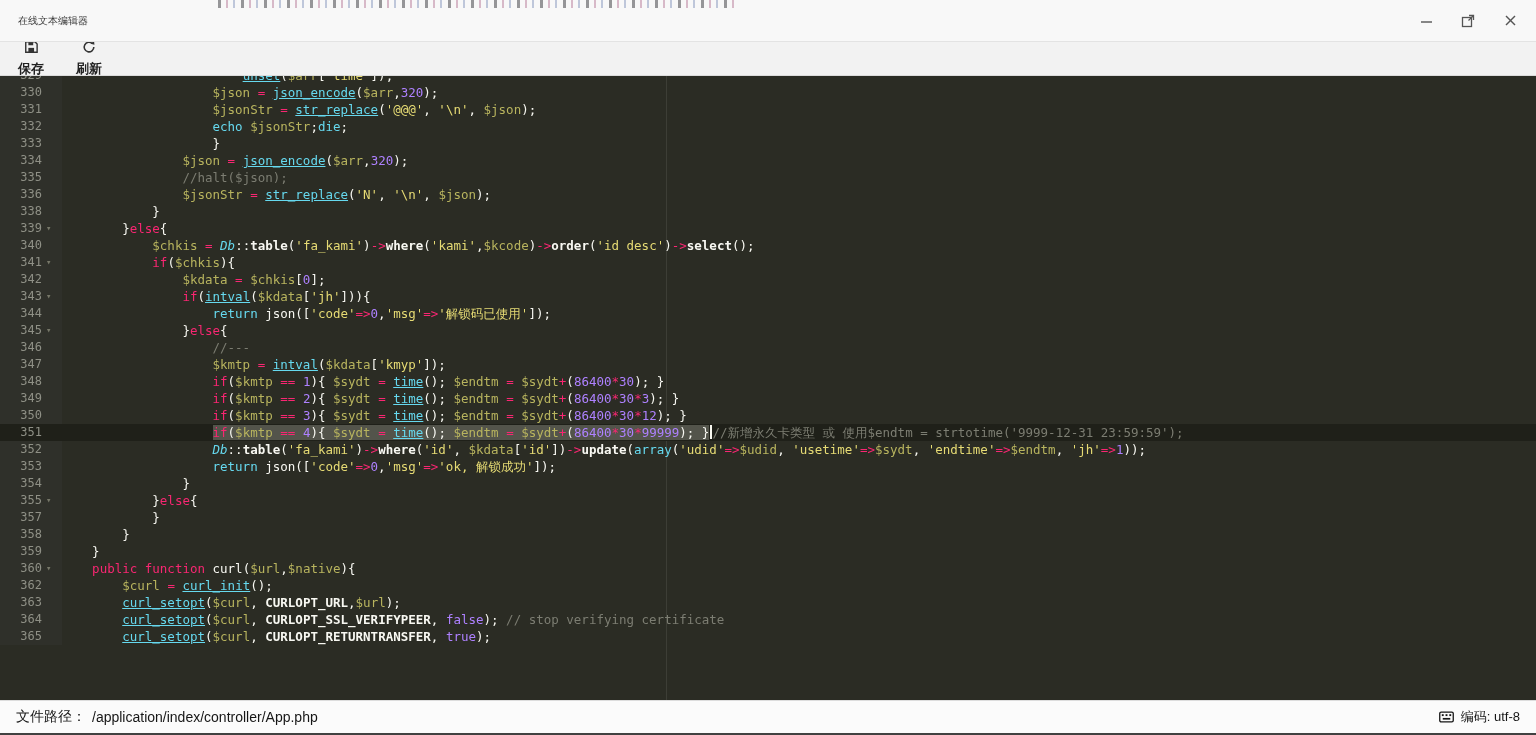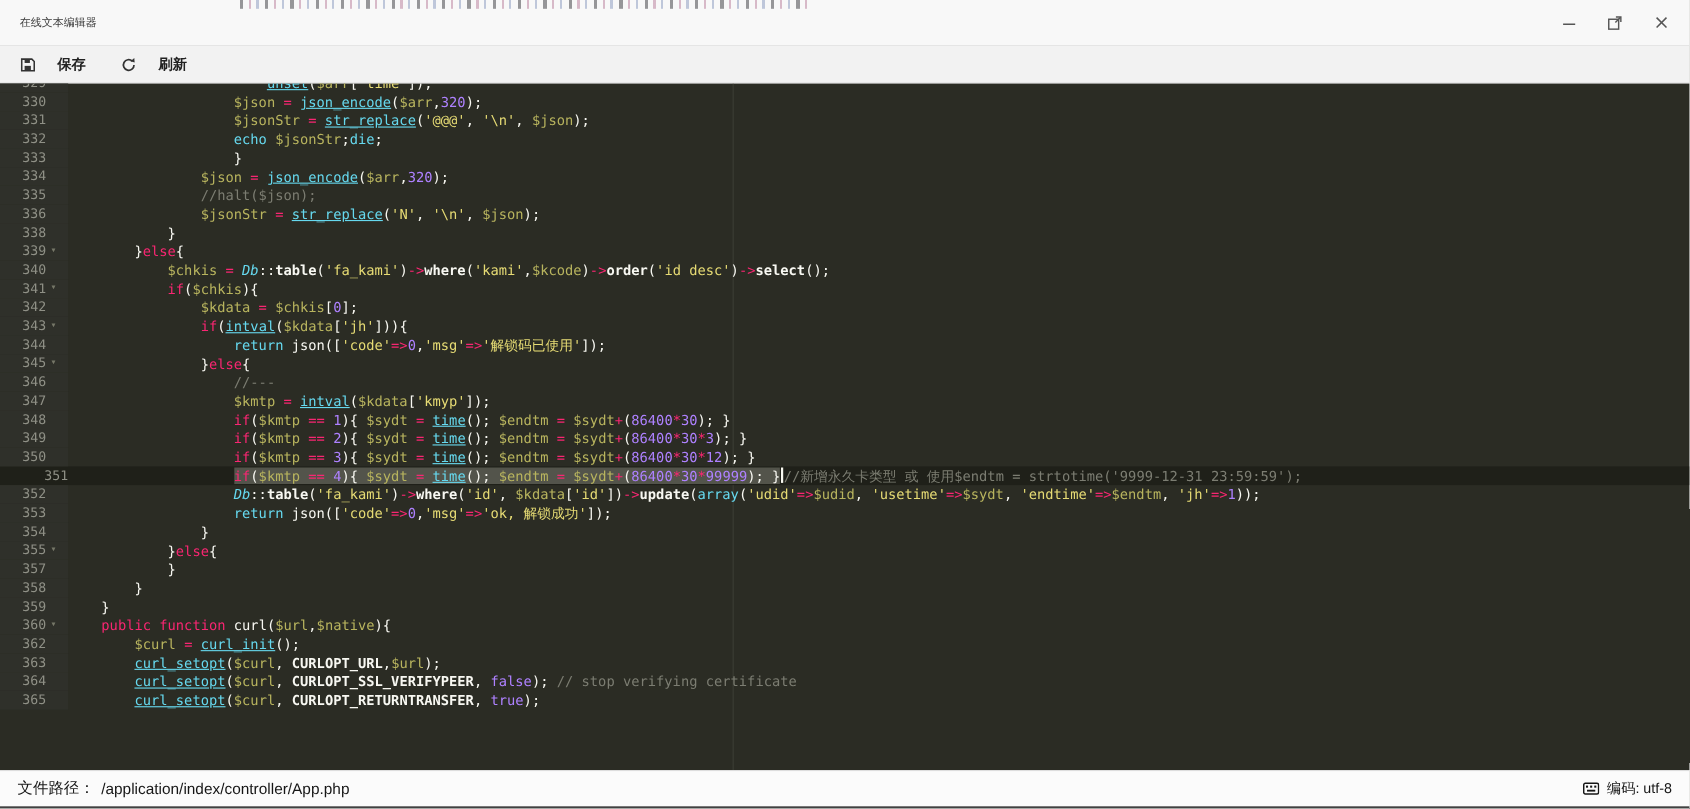--- a/index.html
+++ b/index.html
@@ -16,37 +16,37 @@
              justify-content:center; cursor:pointer; color:#555; }
   .artifact { position:absolute; left:218px; top:0; width:516px; height:8px; opacity:.55;
               background:
                 repeating-linear-gradient(90deg, rgba(50,50,55,.9) 0 3px, transparent 3px 8px,
                   rgba(140,40,90,.55) 8px 10px, transparent 10px 15px,
                   rgba(40,70,140,.5) 15px 17px, transparent 17px 23px); }
 
   
   .toolbar { height:34px; background:#f2f2f2; border-bottom:1px solid #dcdcdc;
              display:flex; align-items:center; padding:0 12px; gap:20px; }
-  .tb-btn { display:flex; align-items:center; gap:20px; font-size:13px; color:#222;
-            font-weight:bold; cursor:pointer; padding:4px 6px; }
+  .tb-btn { display:flex; align-items:center; gap:6px; font-size:13px; color:#222;
+            font-weight:bold; cursor:pointer; padding:4px 6px;flex-direction:column; }
 
   
   :root { --bg:#2b2c24; --gutter-bg:#2f302a; --gutter-fg:#8f9086; --active-line:#1f2019;
           --selection:#53544b; --caret:#f8f8f0; --print-margin:#3d3e36; --plain:#f8f8f2;
           --keyword:#f92672; --builtin:#66d9ef; --string:#e6db74; --number:#ae81ff;
           --comment:#7c7d72; --variable:#b8b45e; --fold:#767768; }
   .editor { position:relative; height:624px; background:var(--bg); overflow:hidden;
             font-family:"DejaVu Sans Mono","Liberation Mono",monospace; font-size:12.5px; }
   .print-margin { position:absolute; left:666px; top:0; bottom:0; width:1px;
                   background:var(--print-margin); }
   .code-area { position:relative; margin-top:-9px; }
   .line { display:flex; height:17px; line-height:17px; width:100%; }
   .line.active { background:var(--active-line); }
   .gut { flex:none; width:62px; display:flex; background:var(--gutter-bg); }
-  .line.active .gut { background:transparent;flex-direction:column; }
+  .line.active .gut { background:transparent; }
   .num { flex:1; text-align:right; color:var(--gutter-fg); font-size:12px; }
   .fold { width:20px; padding-left:4px; color:var(--fold); font-size:9px; cursor:pointer; }
   .code { flex:1; white-space:pre; color:var(--plain); }
   .selblock { background:var(--selection); }
   .caret { display:inline-block; width:2px; height:14px; background:var(--caret);
            vertical-align:-2px; margin:0 0 0 1px; }
   .tk-p { color:var(--plain); }
   .tk-v { color:var(--variable); }
   .tk-k { color:var(--keyword); }
   .tk-b { color:var(--builtin); text-decoration:underline; }

